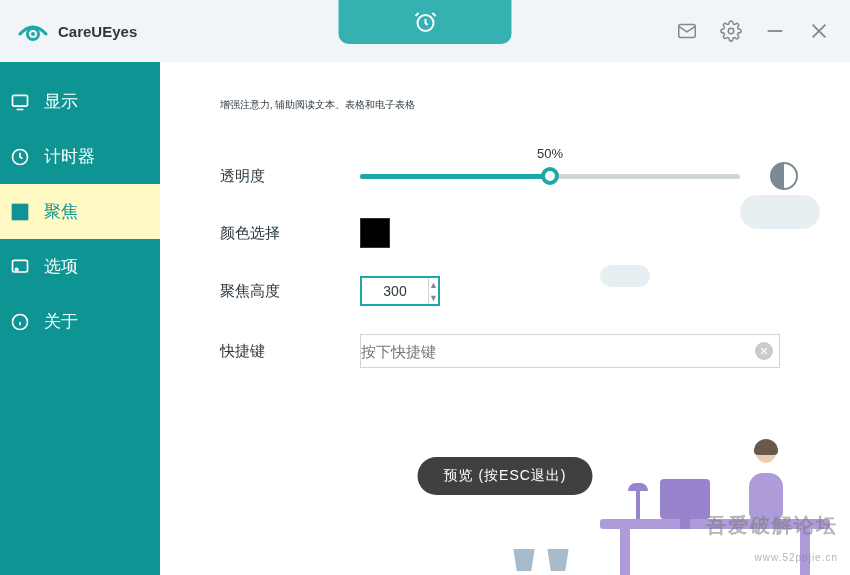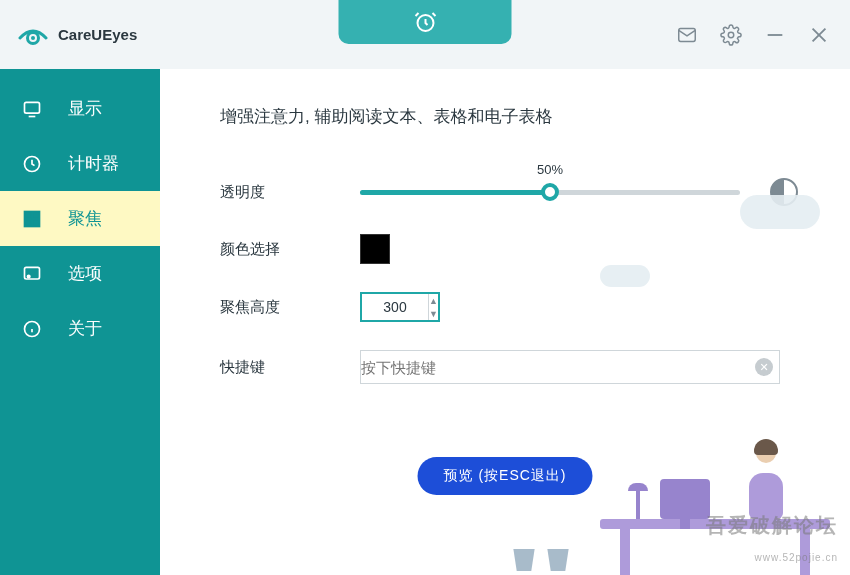--- a/index.html
+++ b/index.html
@@ -1,42 +1,42 @@
 <!DOCTYPE html>
 <html><head>
 <meta charset="utf-8">
 <style>
 * { margin: 0; padding: 0; box-sizing: border-box; font-family: "Microsoft YaHei", Arial, sans-serif; }
 body { width: 850px; height: 575px; overflow: hidden; position: relative; background: #eef3f6; }
 
 .app { display: flex; flex-direction: column; width: 100%; height: 100%; }
 
-.titlebar { height: 69px; display: flex; align-items: center; position: relative; background: #f1f5f7; justify-content: center; }
+.titlebar { height: 62px; display: flex; align-items: center; position: relative; background: #f1f5f7; justify-content: center; }
 .logo-area { display: flex; align-items: center; gap: 10px; padding-left: 18px; }
 .logo-area .brand { font-weight: 600; font-size: 15px; color: #2b3840; }
 
 .timer-pill { position: absolute; left: 50%; top: 0; transform: translateX(-50%); background: #35b1b1; color: #fff; height: 44px; width: 173px; border-radius: 0 0 10px 10px; display: flex; align-items: center; justify-content: center; gap: 10px; font-size: 20px; letter-spacing: 1px; font-weight: 500; }
 .timer-pill svg { width: 24px; height: 24px; }
 
 .win-controls { margin-left: auto; display: flex; align-items: center; gap: 22px; padding-right: 20px; color: #7d8a93; }
 .win-controls > * { cursor: pointer; display: flex; align-items: center; justify-content: center; }
 .win-controls svg { width: 22px; height: 22px; }
 
 .body-area { display: flex; flex: 1; min-height: 0; }
 
 .sidebar { width: 160px; background: #0f9494; color: #fff; display: flex; flex-direction: column; padding-top: 12px; }
-.side-item { display: flex; align-items: center; gap: 26px; padding: 16px 22px; font-size: 17px; cursor: pointer; color: #fcfefe; }
+.side-item { display: flex; align-items: center; gap: 14px; padding: 16px 10px; font-size: 17px; cursor: pointer; color: #fcfefe; }
 .side-item.active { background: #fef9c3; color: #0f9494; }
 .side-item svg { width: 20px; height: 20px; flex-shrink: 0; }
 .side-item.active svg { stroke: #0f9494; fill: #0f9494; }
 
 .main { flex: 1; position: relative; background: #fff; overflow: hidden; }
 .main-inner { padding: 36px 40px 0 60px; }
 
-.desc { font-size: 17px; color: #2b3840; margin-bottom: 50px; }
+.desc { font-size: 10px; color: #2b3840; margin-bottom: 50px; font-family: Liberation Serif, serif; }
 
 .row { display: flex; align-items: center; margin-bottom: 28px; }
 .row .lab { width: 140px; font-size: 15px; color: #2b3840; }
 .row .ctl { flex: 1; display: flex; align-items: center; }
 
 .slider-wrap { position: relative; width: 380px; }
 .slider-val { position: absolute; top: -28px; left: 50%; transform: translateX(-50%); font-size: 13px; color: #2b3840; }
 .slider-track { height: 5px; background: #cfd6da; border-radius: 3px; position: relative; }
 .slider-fill { position: absolute; left: 0; top: 0; height: 100%; width: 50%; background: #1fa7a7; border-radius: 3px; }
 .slider-thumb { position: absolute; left: 50%; top: 50%; width: 18px; height: 18px; background: #fff; border: 4px solid #1fa7a7; border-radius: 50%; transform: translate(-50%, -50%); cursor: pointer; }
@@ -46,21 +46,21 @@
 
 .spinner { display: flex; border: 2px solid #1fa7a7; width: 80px; height: 30px; }
 .spinner input { border: none; width: 66px; text-align: center; font-size: 14px; outline: none; color: #2b3840; }
 .spinner .arrows { width: 26px; display: flex; flex-direction: column; border-left: 1px solid #cfd6da; }
 .spinner .arrows div { flex: 1; display: flex; align-items: center; justify-content: center; font-size: 9px; color: #7d8a93; cursor: pointer; }
 
 .hotkey-box { position: relative; width: 420px; border: 1px solid #cfd6da; height: 34px; display: flex; align-items: center; justify-content: center; color: #9aa5ac; font-size: 15px; }
 .hotkey-box input { position: absolute; inset: 0; border: none; text-align: left; outline: none; background: transparent; color: #7f1d1d; font-size: 15px; }
 .hotkey-clear { position: absolute; right: 6px; width: 18px; height: 18px; border-radius: 50%; background: #c6ccd0; color: #fff; display: flex; align-items: center; justify-content: center; font-size: 11px; cursor: pointer; }
 
-.preview-btn { position: absolute; left: 50%; transform: translateX(-50%); bottom: 80px; background: #1d4ed8; color: #fff; padding: 10px 26px; border: none; border-radius: 22px; font-size: 14px; letter-spacing: 1px; cursor: pointer; text-align: center; }
+.preview-btn { position: absolute; left: 50%; transform: translateX(-50%); bottom: 80px; background: #404040; color: #fff; padding: 10px 26px; border: none; border-radius: 22px; font-size: 14px; letter-spacing: 1px; cursor: pointer; text-align: center; }
 
 .watermark1 { position: absolute; right: 12px; bottom: 36px; color: rgba(120,120,120,.55); font-size: 20px; letter-spacing: 2px; font-weight: 600; }
 .watermark2 { position: absolute; right: 12px; bottom: 12px; color: rgba(120,120,120,.55); font-size: 10px; letter-spacing: 1px; }
 
 
 .deco { position: absolute; right: 0; bottom: 0; width: 320px; height: 200px; pointer-events: none; opacity: .9; }
 .cloud { position: absolute; background: #e5eef2; border-radius: 50px; }
 .c1 { width: 80px; height: 34px; right: 30px; top: -180px; }
 .c2 { width: 50px; height: 22px; right: 200px; top: -110px; }
 .desk { position: absolute; bottom: 46px; right: 20px; width: 230px; height: 10px; background: #a590d6; border-radius: 3px; }

